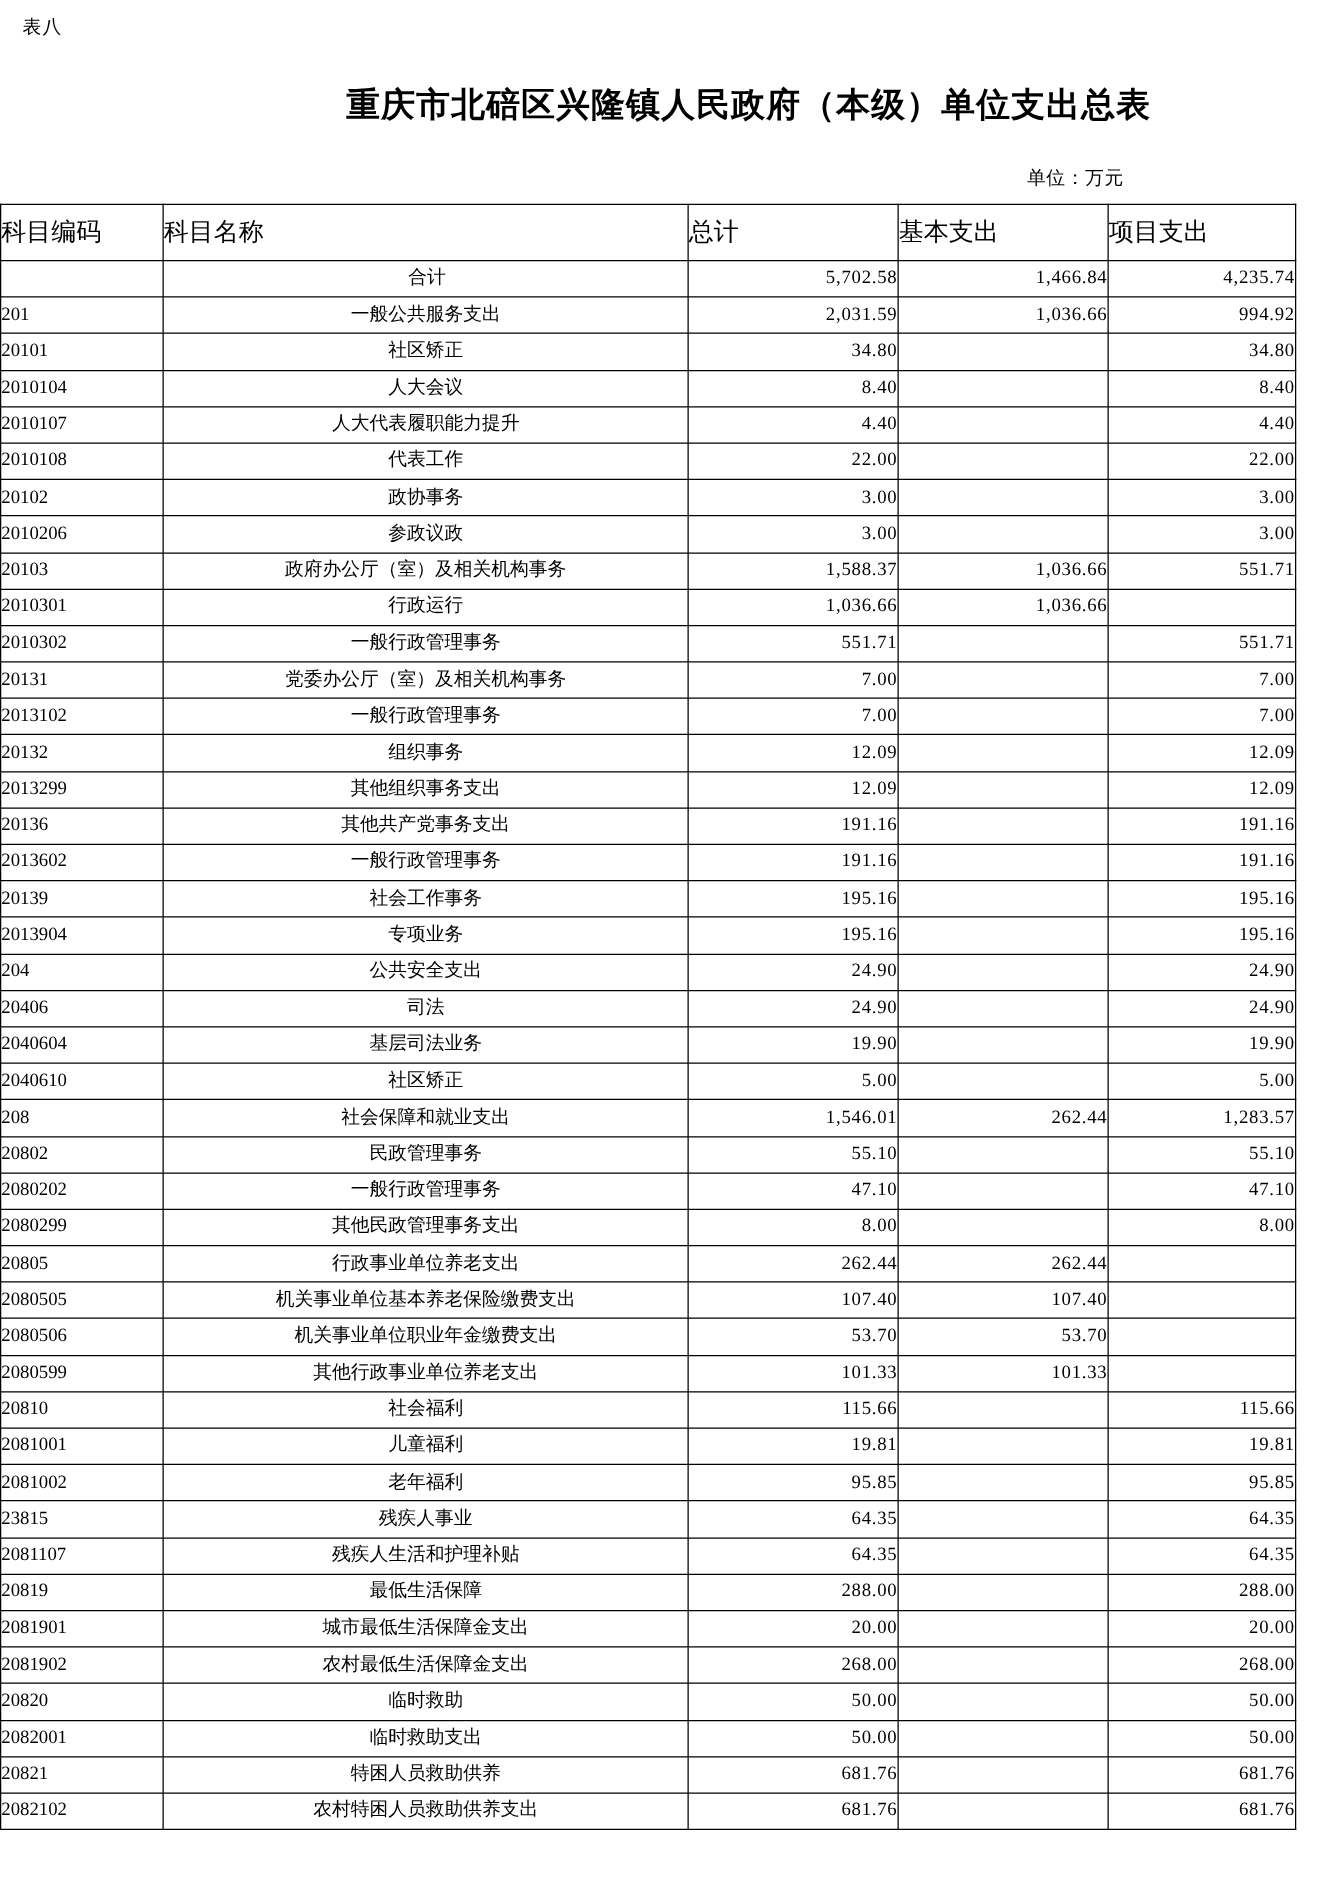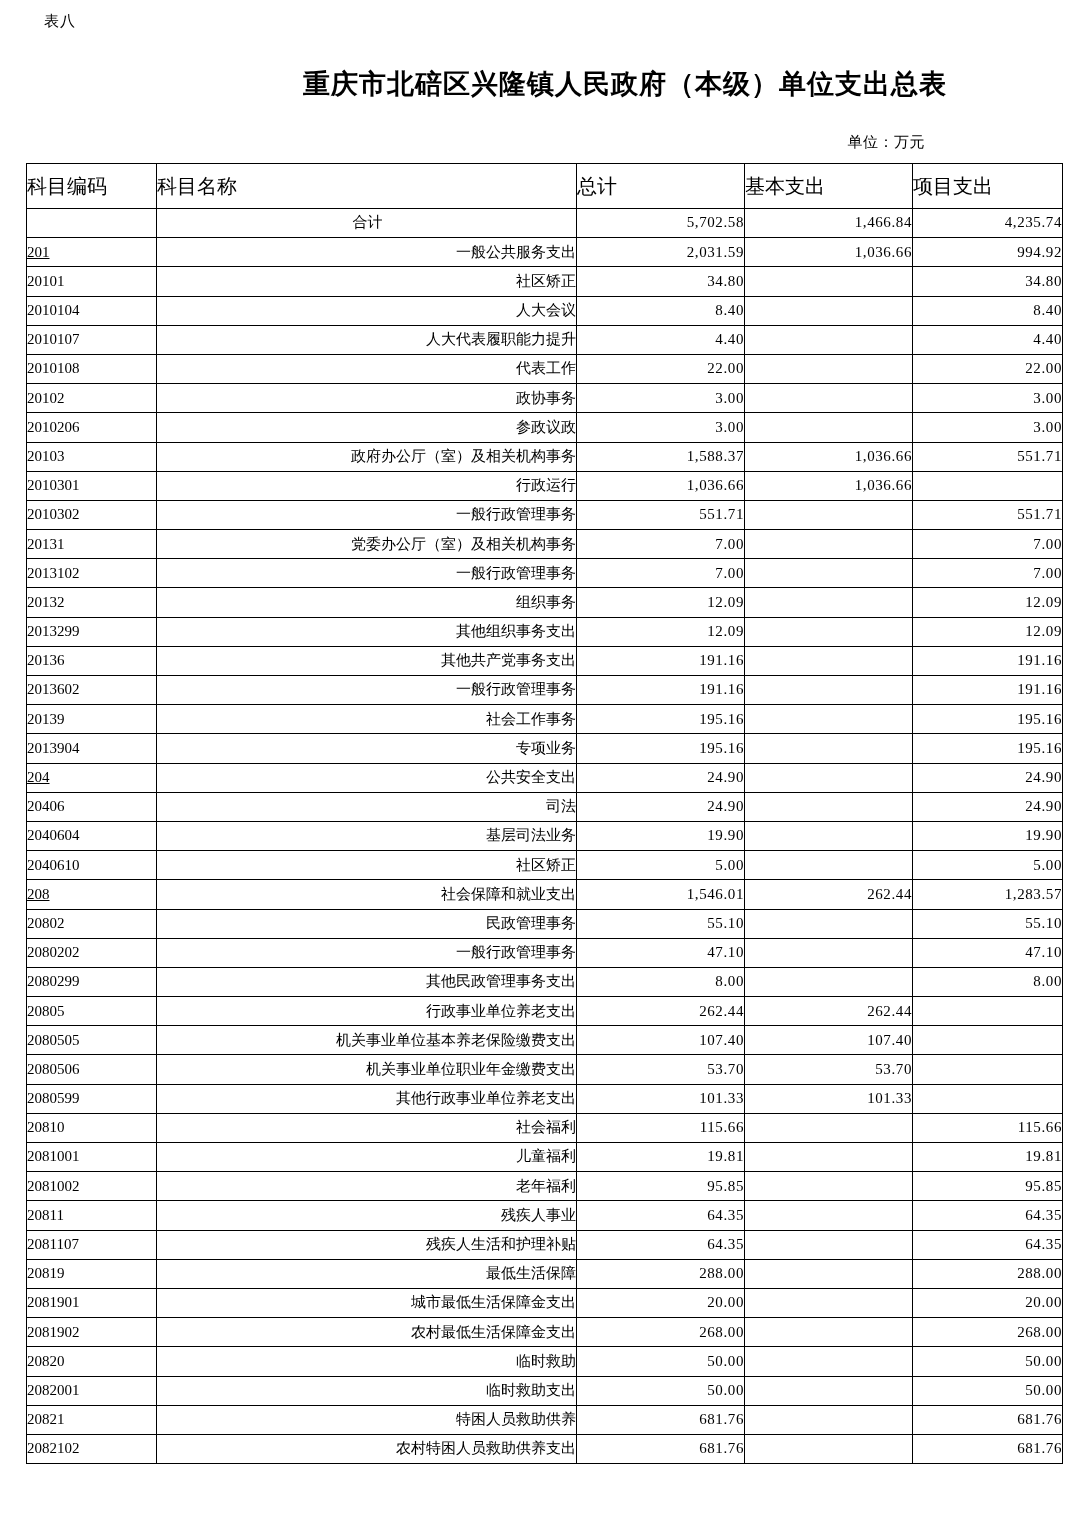--- a/index.html
+++ b/index.html
@@ -14,21 +14,20 @@
     color: #000000;
     position: relative;
     overflow: hidden;
   }
   .page {
     width: 921px;
     height: 1520px;
     box-sizing: border-box;
     padding: 0;
     position: relative;
-    margin-left: 26px;
   }
   .corner-label {
     position: absolute;
     left: 18px;
     top: 12px;
     font-size: 15px;
     font-family: "Liberation Serif", serif;
     letter-spacing: 1px;
   }
   .title {
@@ -71,29 +70,29 @@
   col.c-code { width: 130px; }
   col.c-name { width: 420px; }
   col.c-total { width: 168px; }
   col.c-basic { width: 168px; }
   col.c-proj  { width: 150px; }
 
   td.code {
     text-align: left;
   }
   td.name {
-    text-align: right;
+    text-align: center;
   }
   td.num {
     text-align: right;
     padding-right: 8px;
     font-family: "Liberation Serif", serif;
     letter-spacing: 0.6px;
   }
-  .lvl0 { padding-left: 10px; text-decoration: underline; }
+  .lvl0 { padding-left: 10px; }
   .lvl1 { padding-left: 22px; }
   .lvl2 { padding-left: 34px; }
   .name-lvl0 { padding-left: 20px; }
   .name-lvl1 { padding-left: 36px; }
   .name-lvl2 { padding-left: 52px; }
   tr.total-row td.name {
     text-align: center;
     padding-left: 2px;
     font-weight: normal;
   }
@@ -363,21 +362,21 @@
           <td class="num">19.81</td>
         </tr>
         <tr>
           <td class="code lvl2">2081002</td>
           <td class="name name-lvl2">老年福利</td>
           <td class="num">95.85</td>
           <td class="num"></td>
           <td class="num">95.85</td>
         </tr>
         <tr>
-          <td class="code lvl1">20811</td>
+          <td class="code lvl1">23815</td>
           <td class="name name-lvl1">残疾人事业</td>
           <td class="num">64.35</td>
           <td class="num"></td>
           <td class="num">64.35</td>
         </tr>
         <tr>
           <td class="code lvl2">2081107</td>
           <td class="name name-lvl2">残疾人生活和护理补贴</td>
           <td class="num">64.35</td>
           <td class="num"></td>

